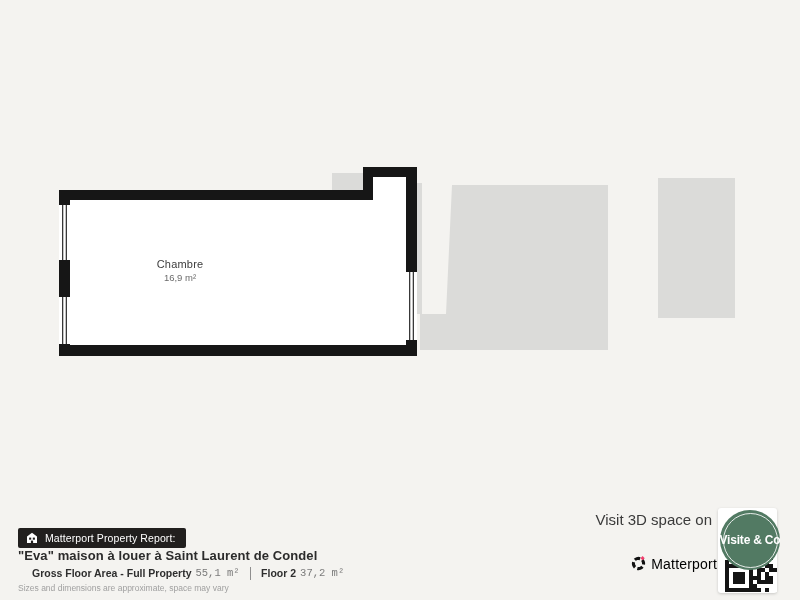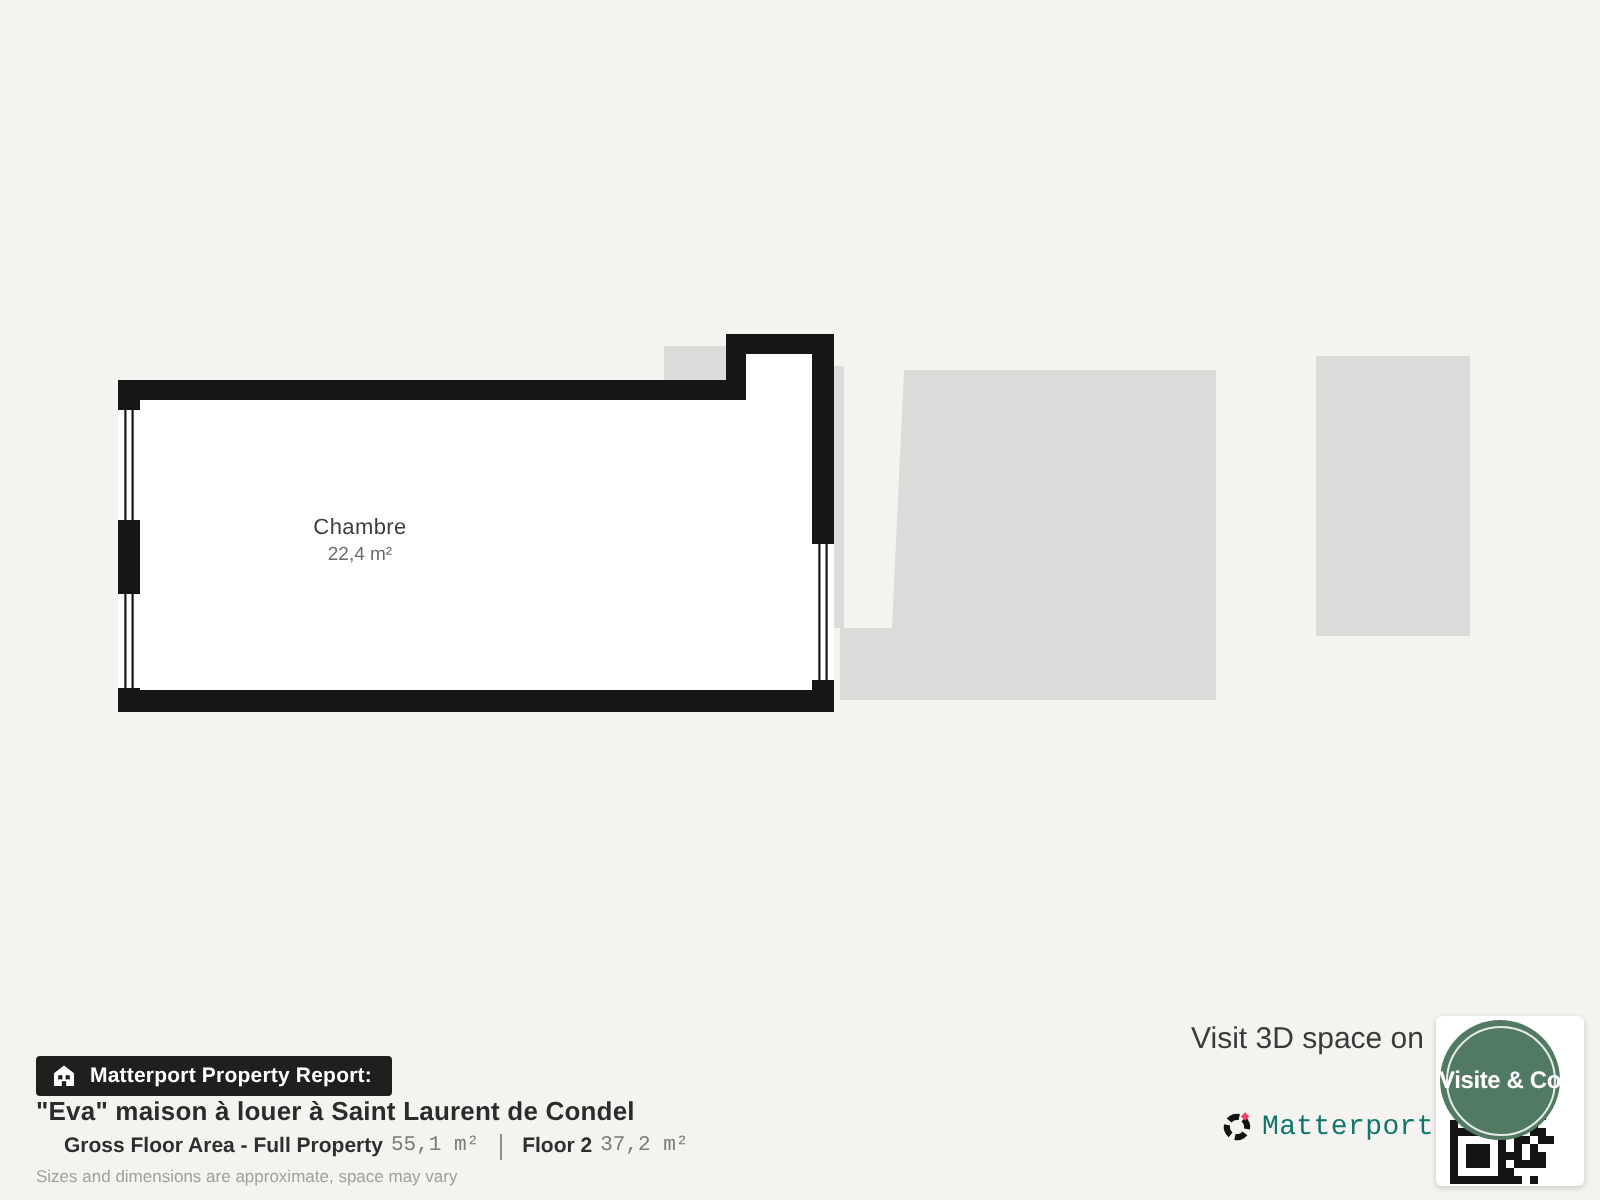--- a/index.html
+++ b/index.html
@@ -16,44 +16,44 @@
   .room-label{position:absolute;left:130px;top:259px;width:100px;text-align:center;line-height:1;}
   .room-name{font-size:11px;font-weight:normal;color:#3d3d3d;letter-spacing:.2px;}
   .room-area{font-size:9.5px;color:#6b6b6b;margin-top:3px;}
 
   
   .report-bar{
     position:absolute;left:18px;top:528px;height:20px;
     display:inline-flex;align-items:center;gap:7px;padding:0 10px 0 8px;
     background:var(--bar-bg,#211f1e);border-radius:2px;
   }
-  .report-bar-label{color:#fff;font-size:10.5px;font-weight:bold;letter-spacing:.1px;line-height:1;}
+  .report-bar-label{color:#fff;font-size:10.5px;font-weight:normal;letter-spacing:.1px;line-height:1;}
   .doc-title{
     position:absolute;left:18px;top:549px;line-height:1;
     font-size:13px;font-weight:bold;color:#2b2b2b;letter-spacing:.1px;
   }
   .stats-row{
     position:absolute;left:32px;top:567px;line-height:1;
     display:flex;align-items:center;gap:4px;font-size:10.5px;
   }
   .stat-label{font-weight:bold;color:var(--text-dark,#2e2e2e);}
   .stat-value{color:var(--text-gray,#7b7b7b);font-family:Liberation Mono, monospace;}
   .stat-divider{width:1.5px;height:13px;background:#8f8f8f;margin:0 6px;}
   .disclaimer{
     position:absolute;left:18px;top:584px;line-height:1;
     font-size:8.5px;color:#a0a0a0;
   }
 
   
   .visit-text{position:absolute;right:88px;top:512px;line-height:1;font-size:15px;color:#3a3a3a;}
   .brand-row{position:absolute;right:83px;top:556px;display:flex;align-items:center;gap:5px;line-height:1;}
-  .brand-wordmark{font-family:Liberation Mono, monospace;font-size:14px;color:#0f766e;letter-spacing:.2px;}
+  .brand-wordmark{font-family:Liberation Sans, sans-serif;font-size:14px;color:#000000;letter-spacing:.2px;}
 
   .badge-card{
-    position:absolute;left:718px;top:508px;width:74px;height:85px;
+    position:absolute;left:718px;top:508px;width:59px;height:85px;
     background:#ffffff;border-radius:3px;box-shadow:0 1px 3px rgba(0,0,0,.18);
   }
   .qr{position:absolute;left:7px;top:32px;}
   .badge-circle{
     position:absolute;left:2px;top:2px;width:60px;height:60px;border-radius:50%;
     background:var(--badge-green,#527a63);
     display:flex;align-items:center;justify-content:center;
   }
   .badge-circle::after{
     content:"";position:absolute;inset:2.5px;border-radius:50%;
@@ -92,21 +92,21 @@
 
     <g>
       <rect x="406" y="272" width="11" height="68" fill="#ffffff"></rect>
       <line x1="409.7" y1="272" x2="409.7" y2="340" stroke="var(--wall,#161616)" stroke-width="1.1"></line>
       <line x1="413.3" y1="272" x2="413.3" y2="340" stroke="var(--wall,#161616)" stroke-width="1.1"></line>
     </g>
   </svg>
 
   <div class="room-label">
     <div class="room-name">Chambre</div>
-    <div class="room-area">22,4 m²</div>
+    <div class="room-area">16,9 m²</div>
   </div>
 
   <div class="report-bar">
     <svg width="12" height="12" viewBox="0 0 12 12">
       <path d="M1,4.6 L6,0.8 L11,4.6 L11,11 L1,11 Z" fill="#ffffff"></path>
       <rect x="3.1" y="5.6" width="2.1" height="2.1" fill="var(--bar-bg,#211f1e)"></rect>
       <rect x="6.8" y="5.6" width="2.1" height="2.1" fill="var(--bar-bg,#211f1e)"></rect>
       <rect x="4.9" y="8.6" width="2.2" height="2.4" fill="var(--bar-bg,#211f1e)"></rect>
     </svg>
     <span class="report-bar-label">Matterport Property Report:</span>

